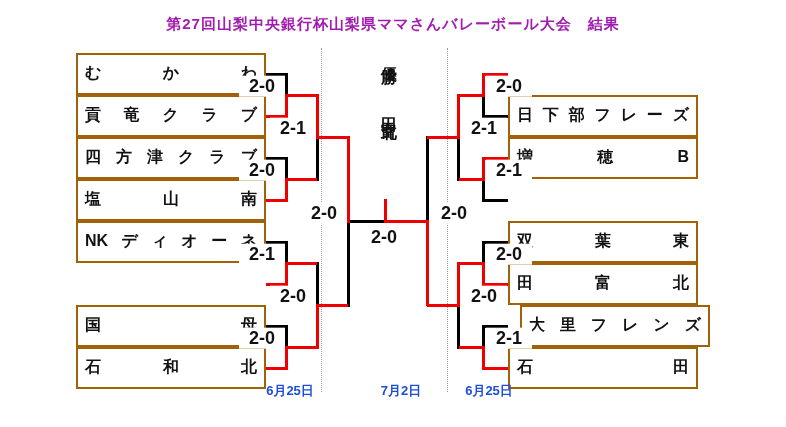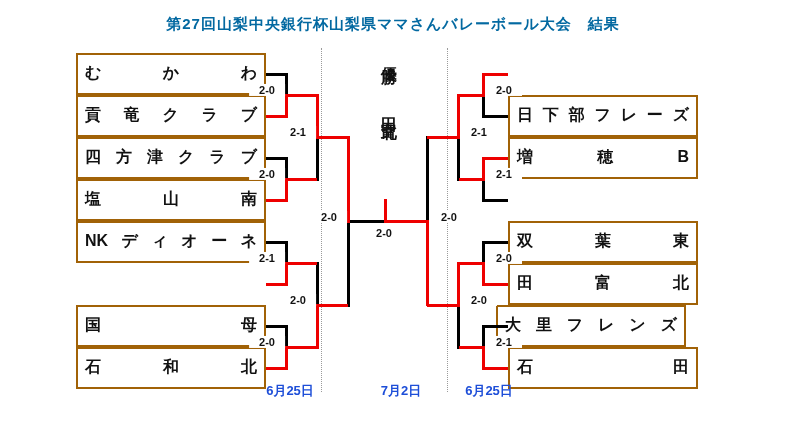--- a/index.html
+++ b/index.html
@@ -1,26 +1,26 @@
 <!DOCTYPE html>
 <html><head>
 <meta charset="utf-8">
 <style>
   html,body{margin:0;padding:0;background:#fff;}
   #canvas{position:relative;width:786px;height:427px;background:#ffffff;overflow:hidden;
           font-family:"Liberation Sans","DejaVu Sans",sans-serif;}
   .title{position:absolute;top:15px;left:0;width:100%;text-align:center;
-         font-size:15px;font-weight:bold;color:#0369a1;letter-spacing:1px;}
+         font-size:15px;font-weight:bold;color:#a21caf;letter-spacing:1px;}
   .tbox{position:absolute;width:190px;height:42px;border:2px solid #a16207;background:#fff;
         box-sizing:border-box;font-size:16px;font-weight:bold;line-height:36px;
         padding:0 7px;text-align:justify;text-align-last:justify;white-space:nowrap;color:#111;}
   .ln{position:absolute;background:#000;}
   .ln.red{background:#ee0000;}
   .h{height:3px;} .v{width:3px;}
-  .sc{position:absolute;font-size:11px;font-weight:bold;color:#111;background:#fff;
+  .sc{position:absolute;font-size:18px;font-weight:bold;color:#111;background:#fff;
       padding:0 10px;transform:translate(-100%,-92%);white-space:nowrap;}
   .sc.lft{transform:translate(0,-92%);}
   .sc.ctr{transform:translate(-50%,0);}
   .vert{position:absolute;writing-mode:vertical-rl;text-orientation:upright;
         font-size:16px;font-weight:bold;color:#111;letter-spacing:3px;}
   .date{position:absolute;top:382px;font-size:13px;font-weight:bold;color:#1d4ed8;
         transform:translateX(-50%);white-space:nowrap;}
   .pbreak{position:absolute;top:48px;height:344px;width:0;border-left:1px dotted #9a9a9a;}
 </style>
 </head>
@@ -35,21 +35,21 @@
   <div class="tbox" style="left:76px;top:137px">四方津クラブ</div>
   <div class="tbox" style="left:76px;top:179px">塩山南</div>
   <div class="tbox" style="left:76px;top:221px">NKディオーネ</div>
   <div class="tbox" style="left:76px;top:305px">国母</div>
   <div class="tbox" style="left:76px;top:347px">石和北</div>
 
   <div class="tbox" style="left:508px;top:95px">日下部フレーズ</div>
   <div class="tbox" style="left:508px;top:137px">増穂B</div>
   <div class="tbox" style="left:508px;top:221px">双葉東</div>
   <div class="tbox" style="left:508px;top:263px">田富北</div>
-  <div class="tbox" style="left:496px;top:305px">大里フレンズ</div>
+  <div class="tbox" style="left:520px;top:305px">大里フレンズ</div>
   <div class="tbox" style="left:508px;top:347px">石田</div>
 
   <div class="pbreak" style="left:321px"></div>
   <div class="pbreak" style="left:447px"></div>
 
   <div class="ln h" style="left:266px;top:73px;width:20px"></div>
   <div class="ln v" style="left:285px;top:73px;height:23px"></div>
   <div class="ln h" style="left:266px;top:157px;width:20px"></div>
   <div class="ln v" style="left:285px;top:157px;height:24px"></div>
   <div class="ln h" style="left:266px;top:241px;width:20px"></div>

